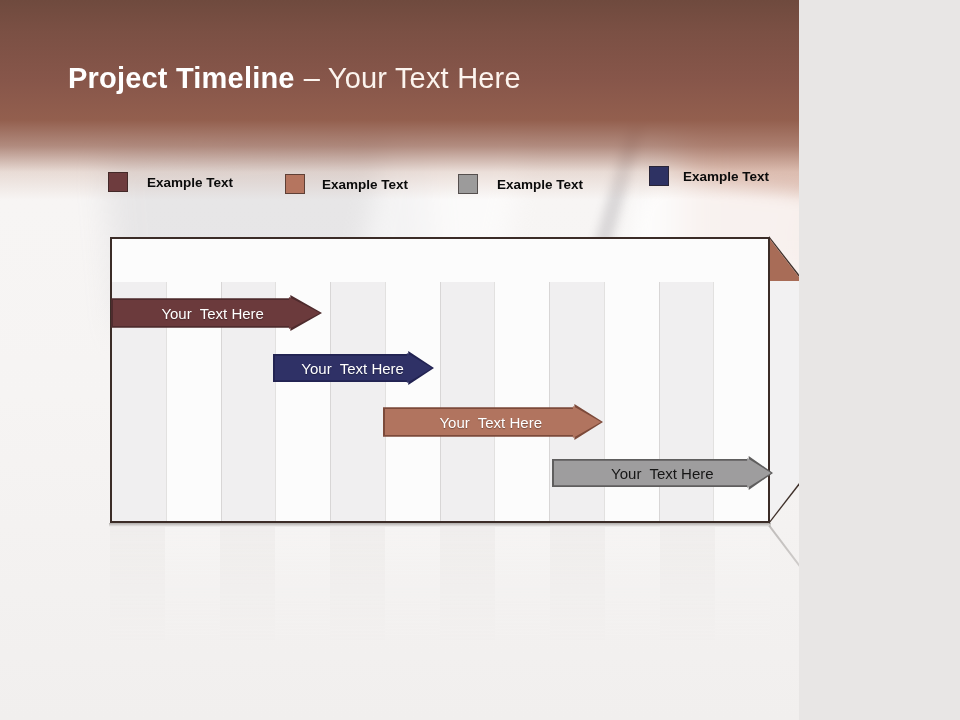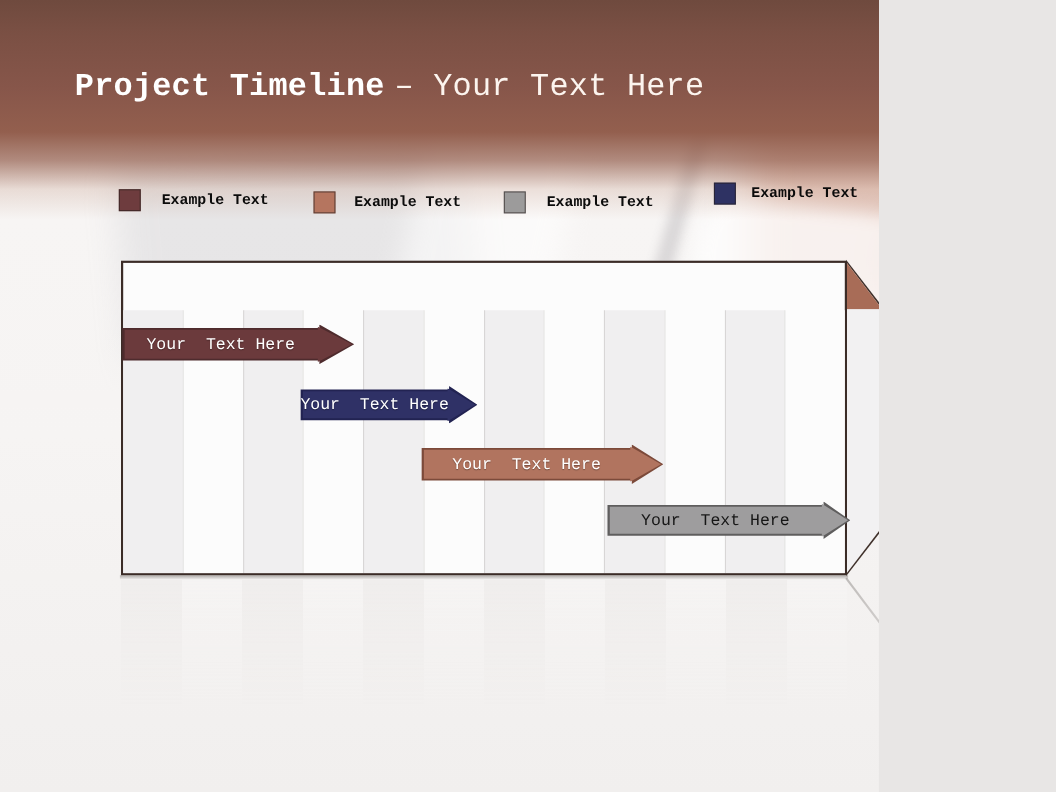--- a/index.html
+++ b/index.html
@@ -1,20 +1,20 @@
 <!DOCTYPE html>
 <html><head>
 <meta charset="utf-8">
 <style>
   * { margin:0; padding:0; box-sizing:border-box; }
   html,body { background:#e8e6e5; }
   .slide{
     position:relative; width:799px; height:720px; overflow:hidden;
     background:linear-gradient(180deg,#f8f6f5 0%,#f6f4f3 55%,#f1efee 100%);
-    font-family:Liberation Mono, monospace;
+    font-family:Liberation Sans, sans-serif;
   }
 
   
   .photo{ position:absolute; left:0; top:95px; width:960px; height:250px; z-index:1; }
   .ph{ position:absolute; border-radius:18px; }
   .ph-laptop{ left:110px; top:40px; width:320px; height:200px; background:#979aa6; opacity:.16; filter:blur(16px); transform:rotate(-5deg); }
   .ph-screen{ left:370px; top:10px; width:140px; height:230px; background:#ffffff; opacity:.55; filter:blur(12px); transform:rotate(12deg); }
   .ph-pen{ left:600px; top:10px; width:16px; height:240px; background:#55505a; opacity:.18; filter:blur(5px); transform:rotate(16deg); }
   .ph-hand{ left:680px; top:5px; width:310px; height:190px; background:#bd6747; opacity:.30; filter:blur(20px); }
   .ph-hand2{ left:810px; top:110px; width:200px; height:160px; background:#a44f32; opacity:.22; filter:blur(18px); }
@@ -58,21 +58,21 @@
   .th:first-child{ border-left:none; }
   .tbody{ position:absolute; left:0; right:0; top:43px; bottom:0; display:flex; }
   .col{ flex:1; border-left:1px solid rgba(55,45,40,.13); background:#fcfcfc; }
   .col:first-child{ border-left:none; }
   .col:nth-child(odd){ background:#f0eff0; }
 
   
   .bar{ position:absolute; z-index:5; }
   .bar .outer{ position:absolute; inset:0; clip-path:var(--clip); background:var(--bc); }
   .bar .inner{ position:absolute; inset:2px; clip-path:var(--clip); }
-  .bar .bar-label{ position:absolute; left:0; top:0; bottom:0; width:var(--bw);
+  .bar .bar-label{ position:absolute; left:12px; top:0; bottom:0; width:var(--bw);
        display:flex; align-items:center; justify-content:center;
        font-size:15px; white-space:pre; color:#ffffff; text-shadow:0 1px 1px rgba(0,0,0,.35); }
   .b1{ left:111px; top:295px; width:211px; height:36px;
        --clip:polygon(0 9%,85% 9%,85% 0%,100% 50%,85% 100%,85% 91%,0 91%); --bw:85%; --bc:#4e2b2d; }
   .b2{ left:273px; top:351px; width:161px; height:34px;
        --clip:polygon(0 9%,84% 9%,84% 0%,100% 50%,84% 100%,84% 91%,0 91%); --bw:84%; --bc:#222352; }
   .b3{ left:383px; top:404px; width:220px; height:36px;
        --clip:polygon(0 9%,87% 9%,87% 0%,100% 50%,87% 100%,87% 91%,0 91%); --bw:87%; --bc:#7c4a3a; }
   .b4{ left:552px; top:456px; width:221px; height:34px;
        --clip:polygon(0 9%,89% 9%,89% 0%,100% 50%,89% 100%,89% 91%,0 91%); --bw:89%; --bc:#5f5e5e; }

